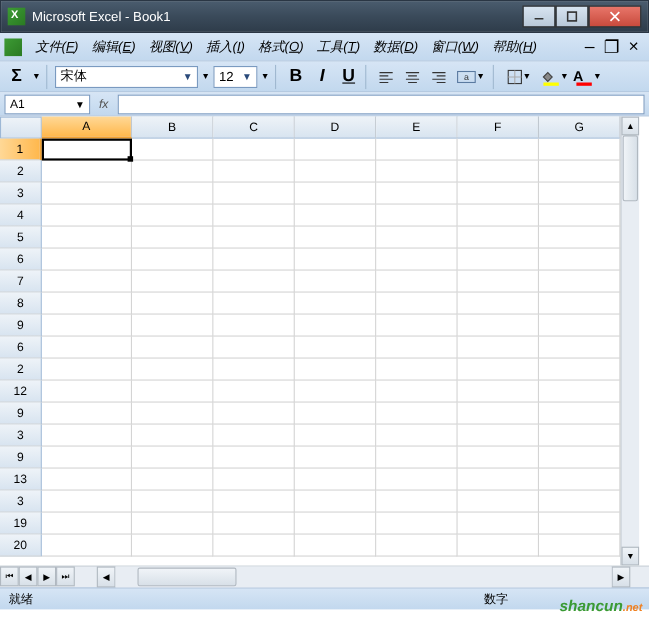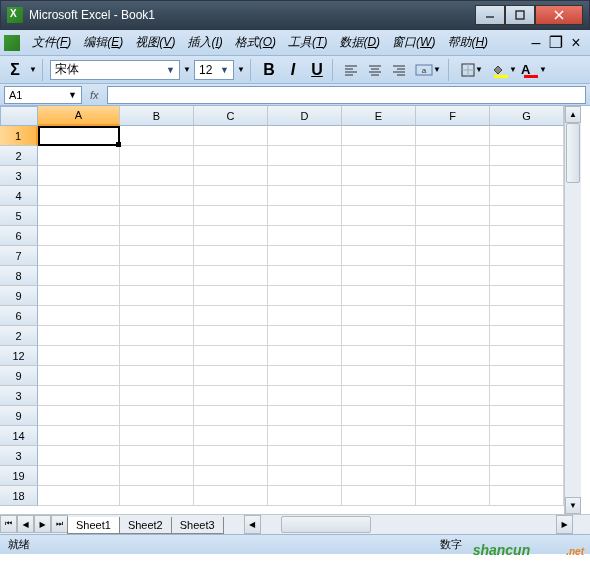--- a/index.html
+++ b/index.html
@@ -76,21 +76,21 @@
 .hscroll .btn { width: 17px; background: linear-gradient(to bottom, #f0f4f8, #d8e0e8); border: 1px solid #b0b8c0; display: flex; align-items: center; justify-content: center; font-size: 8px; }
 .hscroll .track { flex: 1; position: relative; background: #e8edf3; }
 .hscroll .thumb { position: absolute; left: 20px; top: 1px; bottom: 1px; width: 90px; background: linear-gradient(to bottom, #f0f4f8, #d8e0e8); border: 1px solid #b0b8c0; border-radius: 2px; }
 
 
 .statusbar { height: 20px; background: linear-gradient(to bottom, #d6e5f5, #c2d8ee); display: flex; align-items: center; padding: 0 8px; font-size: 11px; border-top: 1px solid #9db8d6; }
 .statusbar .spacer { flex: 1; }
 
 .watermark { position: absolute; right: 6px; bottom: 4px; font-size: 14px; font-weight: bold; font-style: italic; }
 .watermark .s1 { color: #3a9a34; }
-.watermark .s2 { color: #f08020; font-size: 10px; padding-left: 36px; }
+.watermark .s2 { color: #f08020; font-size: 10px; }
 </style>
 </head>
 <body>
 
 <div class="titlebar">
   <div class="icon"></div>
   <div class="title">Microsoft Excel - Book1</div>
   <div class="winbtns">
     <div class="winbtn min">
         <svg width="10" height="10">
@@ -236,24 +236,24 @@
           <div class="row-h">6</div>
           <div class="row-h">7</div>
           <div class="row-h">8</div>
           <div class="row-h">9</div>
           <div class="row-h">6</div>
           <div class="row-h">2</div>
           <div class="row-h">12</div>
           <div class="row-h">9</div>
           <div class="row-h">3</div>
           <div class="row-h">9</div>
-          <div class="row-h">14</div>
+          <div class="row-h">13</div>
           <div class="row-h">3</div>
           <div class="row-h">19</div>
-          <div class="row-h">18</div>
+          <div class="row-h">20</div>
         </div>
       <div class="cells" id="cells">
           <div class="cell-row">
             <div class="cell active" style="width: 82px;"></div>
             <div class="cell" style="width: 74px;"></div>
             <div class="cell" style="width: 74px;"></div>
             <div class="cell" style="width: 74px;"></div>
             <div class="cell" style="width: 74px;"></div>
             <div class="cell" style="width: 74px;"></div>
             <div class="cell" style="width: 74px;"></div>
@@ -432,25 +432,20 @@
   </div>
 </div>
 
 <div class="bottom-area">
   <div class="tab-nav">
     <div class="tab-nav-btn">⏮</div>
     <div class="tab-nav-btn">◀</div>
     <div class="tab-nav-btn">▶</div>
     <div class="tab-nav-btn">⏭</div>
   </div>
-  <div class="sheet-tabs" id="sheet-tabs">
-      <div class="sheet-tab active">Sheet1</div>
-      <div class="sheet-tab">Sheet2</div>
-      <div class="sheet-tab">Sheet3</div>
-    </div>
   <div class="hscroll">
     <div class="btn">◀</div>
     <div class="track">
         <div class="thumb"></div>
       </div>
     <div class="btn">▶</div>
   </div>
   <div style="width:17px"></div>
 </div>
 

